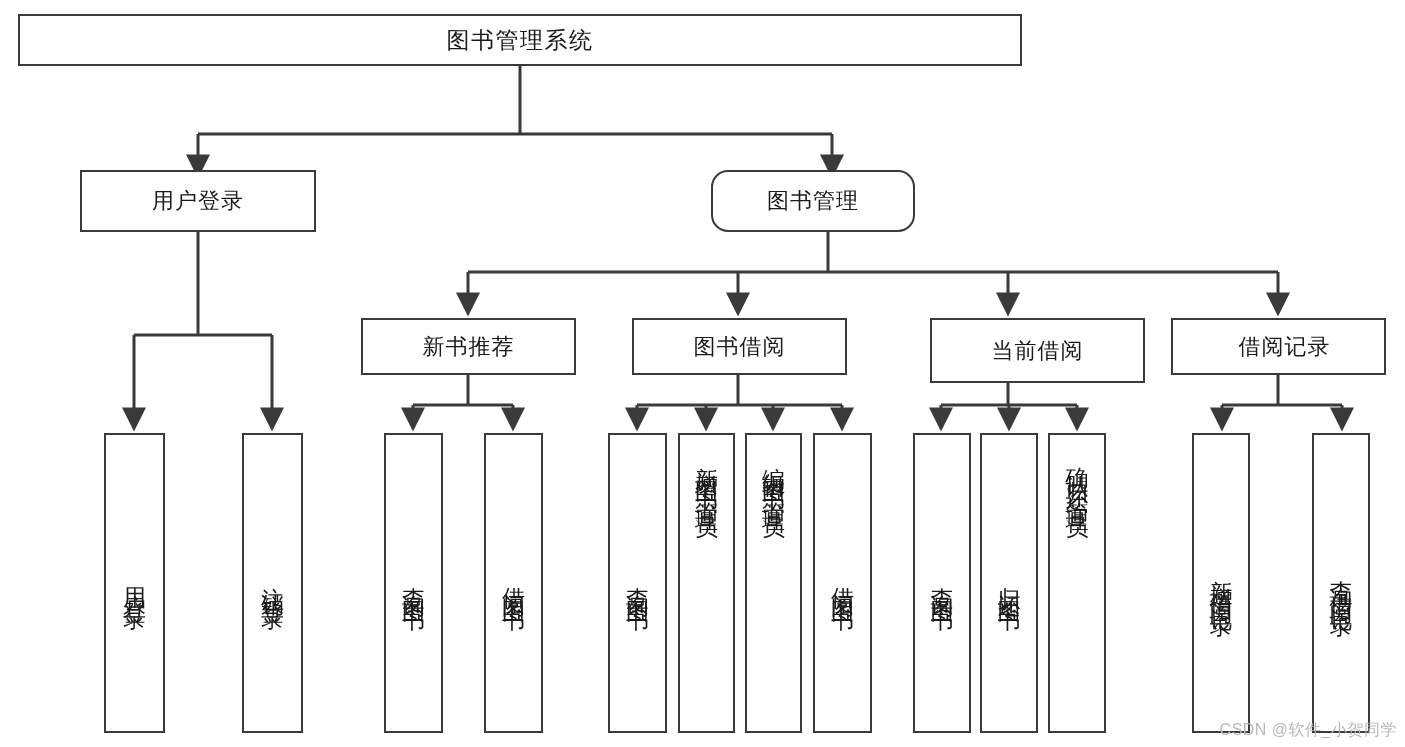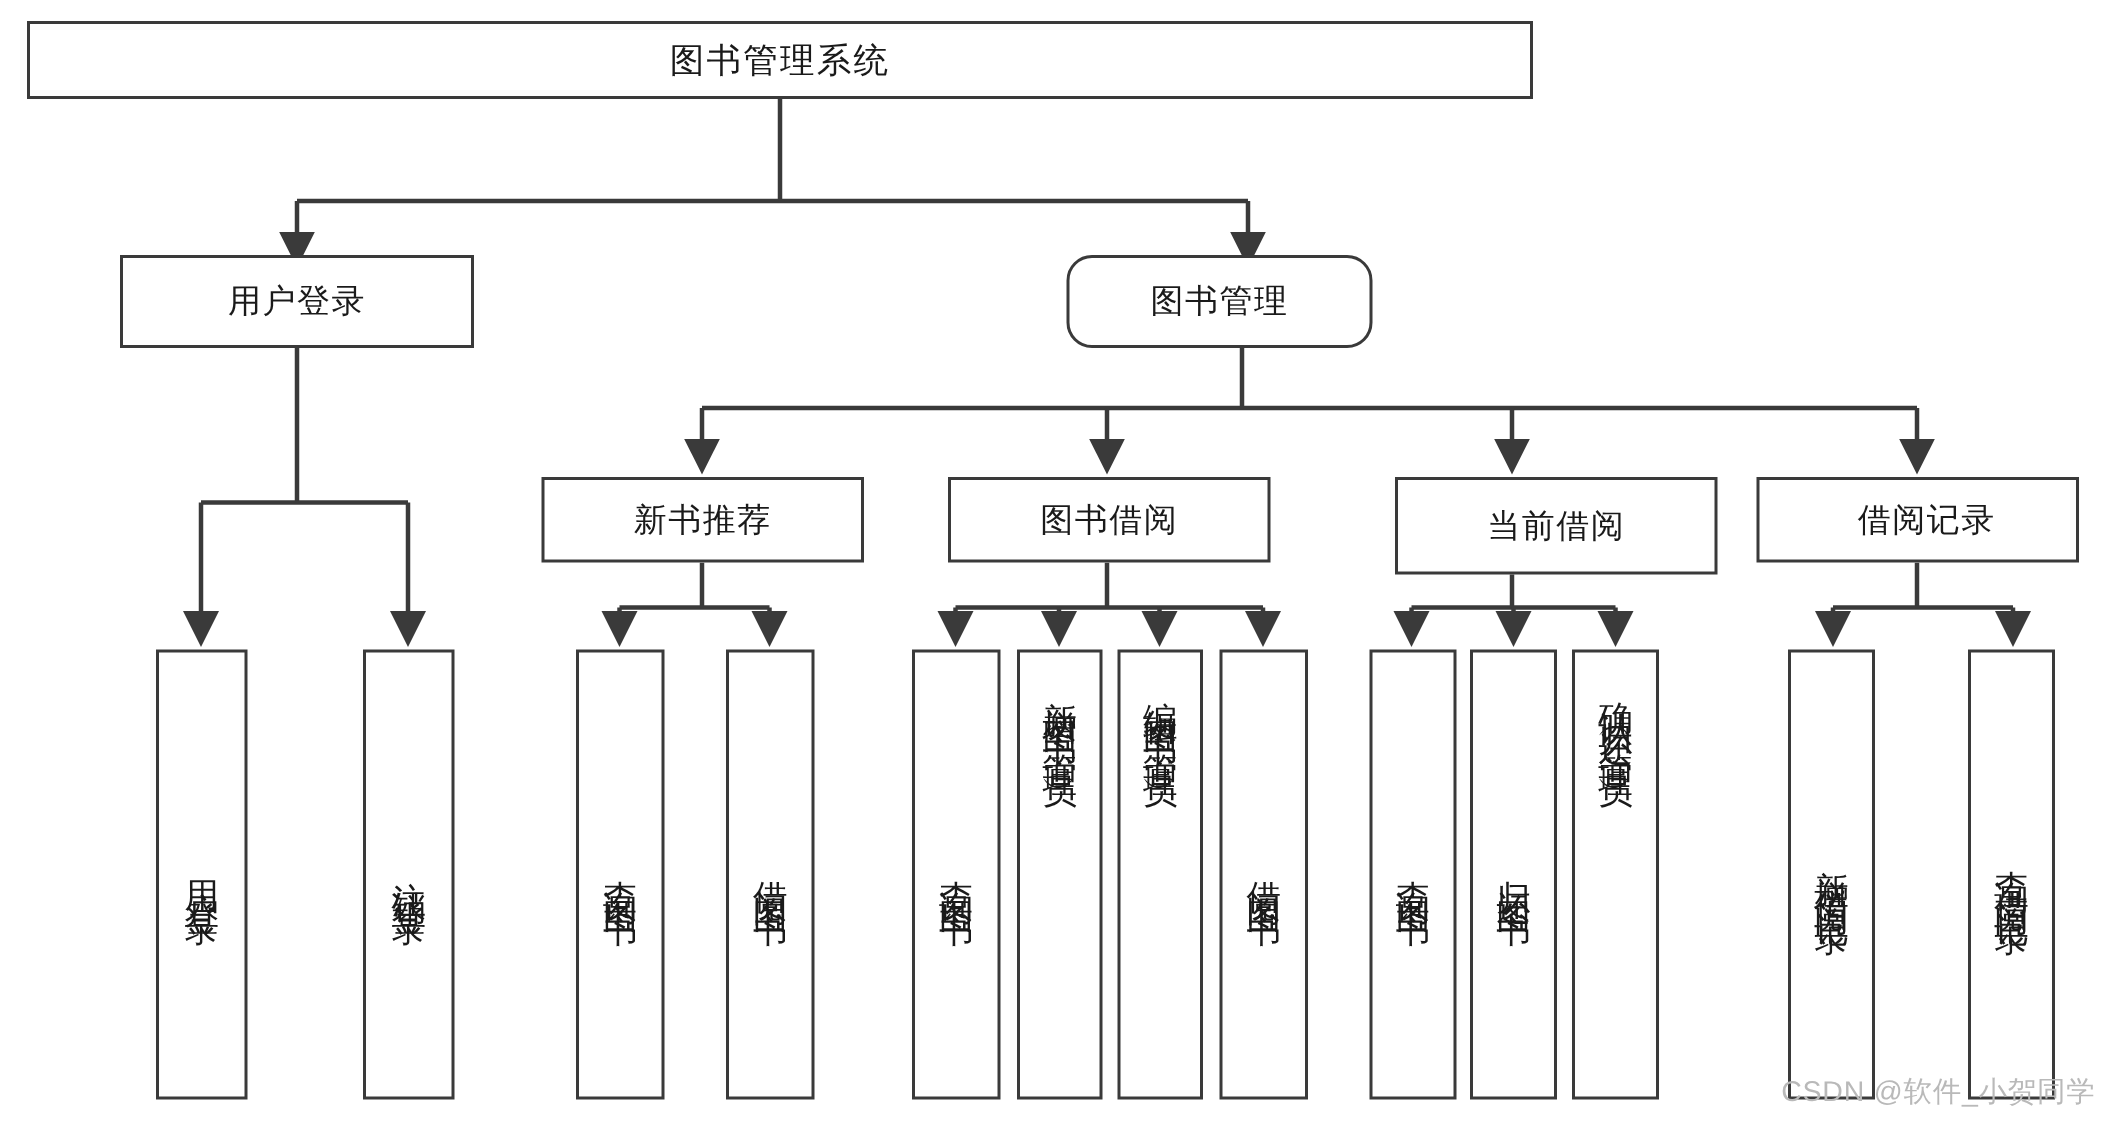--- a/index.html
+++ b/index.html
@@ -57,21 +57,21 @@
     line-height:1;
     white-space:nowrap;
   }
   .node.v.mid{
     align-items:center;
     padding-top:0;
   }
   .watermark{
     position:absolute;
     right:8px;bottom:6px;
-    font-size:19px;
+    font-size:16px;
     color:#b9b9b9;
     letter-spacing:0.5px;
     z-index:3;
     white-space:nowrap;
   }
 </style>
 </head>
 <body>
 
 <div id="diagram">

